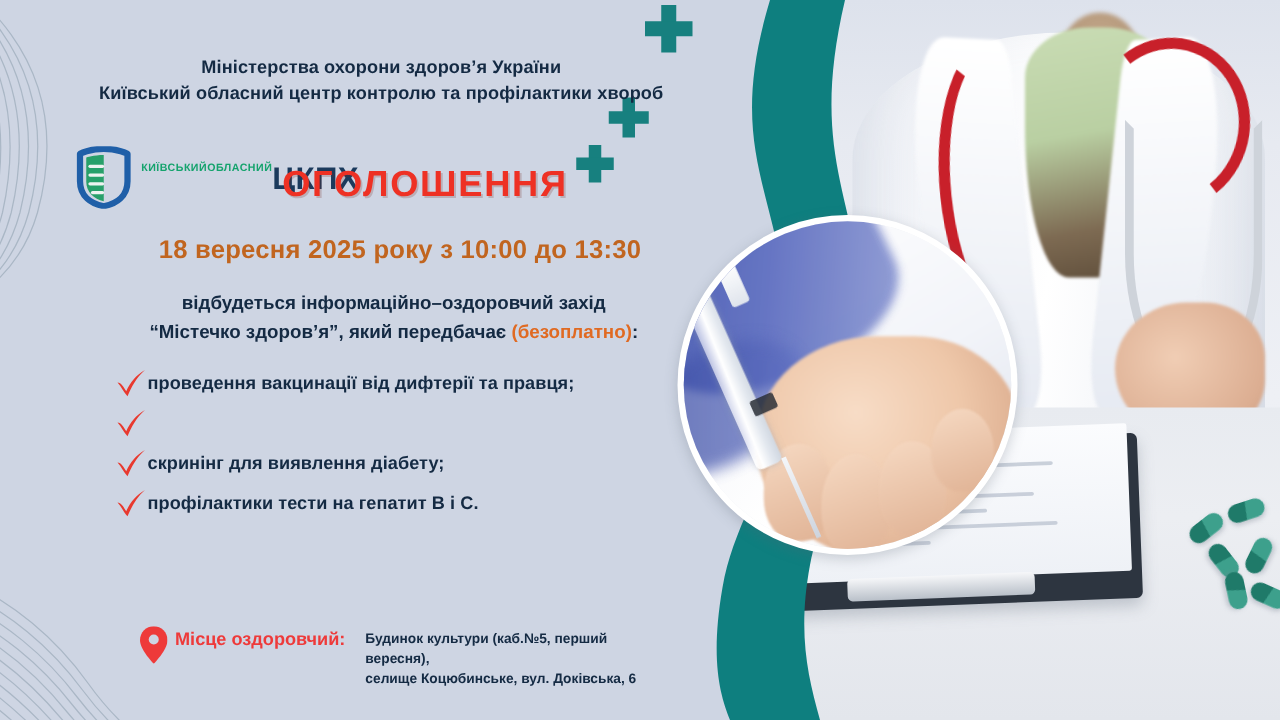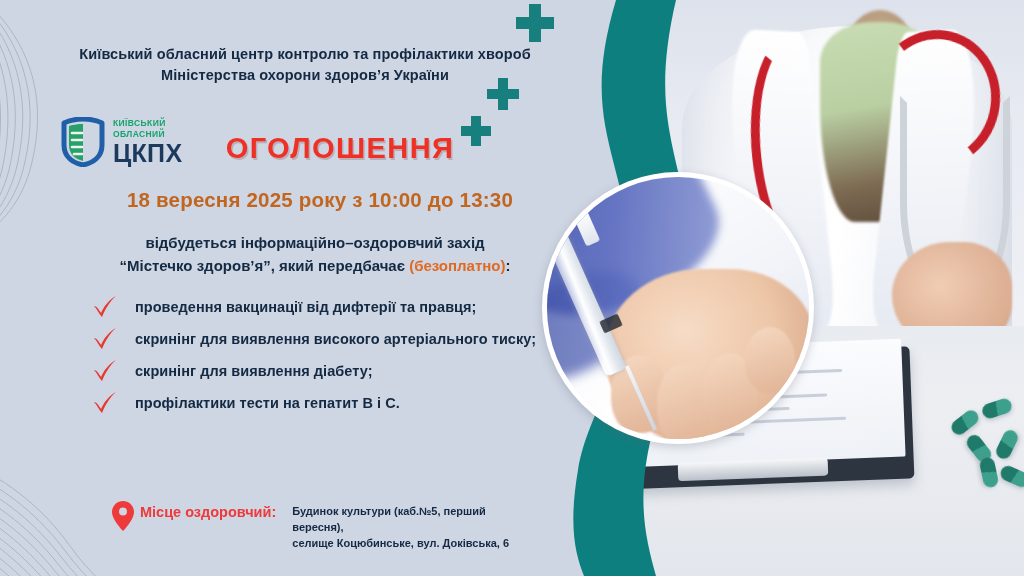--- a/index.html
+++ b/index.html
@@ -318,21 +318,20 @@
   }
   .logo-block {
     position: absolute;
     left: 60px; top: 117px;
     display: flex;
     align-items: center;
     gap: 7px;
   }
   .logo-text {
     display: flex;
-    flex-direction: column;
     line-height: 1;
   }
   .logo-kicker {
     color: #15a36d;
     font-size: 8.5px;
     font-weight: bold;
     letter-spacing: .4px;
     line-height: 1.22;
   }
   .logo-abbr {
@@ -378,21 +377,21 @@
   }
   .bullets {
     position: absolute;
     left: 92px; top: 292px;
     width: 470px;
   }
   .bullet {
     position: relative;
     display: flex;
     align-items: center;
-    gap: 17px;
+    gap: 0;
     height: 30px;
     margin-bottom: 2px;
   }
   .bullet .check {
     flex: 0 0 auto;
     width: 26px; height: 24px;
   }
   .bullet .btext {
     color: #142a43;
     font-size: 14.5px;
@@ -526,22 +525,22 @@
     <div class="cp-finger" style="left:198px; top:150px; width:50px; height:66px;"></div>
     <div class="cp-syringe"></div>
     <div class="cp-plunger"></div>
     <div class="cp-band"></div>
     <div class="cp-needle"></div>
   </div>
 
   <div class="content">
 
     <div class="org-title">
+      <div>Міністерства охорони здоров’я України</div>
       <div>Київський обласний центр  контролю та профілактики хвороб</div>
-      <div>Міністерства охорони здоров’я України</div>
     </div>
 
     <div class="logo-block">
       <svg width="46" height="50" viewBox="0 0 46 50">
         <path d="M23,2 C34,2 42,6 42,6 L42,28 C42,40 33,46 23,48 C13,46 4,40 4,28 L4,6 C4,6 12,2 23,2 Z" fill="none" stroke="#1f5fa8" stroke-width="5" stroke-linejoin="round"></path>
         <path d="M23,7 L23,44 C15,42 9,37 9,28 L9,9 C9,9 15,7 23,7 Z" fill="#28a06a"></path>
         <g stroke="#eef3f0" stroke-width="2.6" stroke-linecap="round">
           <line x1="12" y1="16" x2="22" y2="16"></line>
           <line x1="12" y1="23" x2="22" y2="23"></line>
           <line x1="12" y1="30" x2="22" y2="30"></line>
@@ -568,21 +567,20 @@
       <div class="bullet">
         <svg class="check" viewBox="0 0 26 24">
           <path d="M2,11 C5,11 7,15 9,18 C12,11 17,5 24,1 C17,7 13,15 10,22 C7,19 5,14 2,11 Z" fill="#e8392f"></path>
         </svg>
         <span class="btext">проведення вакцинації від дифтерії та правця;</span>
       </div>
       <div class="bullet">
         <svg class="check" viewBox="0 0 26 24">
           <path d="M2,11 C5,11 7,15 9,18 C12,11 17,5 24,1 C17,7 13,15 10,22 C7,19 5,14 2,11 Z" fill="#e8392f"></path>
         </svg>
-        <span class="btext">скринінг для виявлення високого артеріального тиску;</span>
       </div>
       <div class="bullet">
         <svg class="check" viewBox="0 0 26 24">
           <path d="M2,11 C5,11 7,15 9,18 C12,11 17,5 24,1 C17,7 13,15 10,22 C7,19 5,14 2,11 Z" fill="#e8392f"></path>
         </svg>
         <span class="btext">скринінг для виявлення діабету;</span>
       </div>
       <div class="bullet">
         <svg class="check" viewBox="0 0 26 24">
           <path d="M2,11 C5,11 7,15 9,18 C12,11 17,5 24,1 C17,7 13,15 10,22 C7,19 5,14 2,11 Z" fill="#e8392f"></path>

